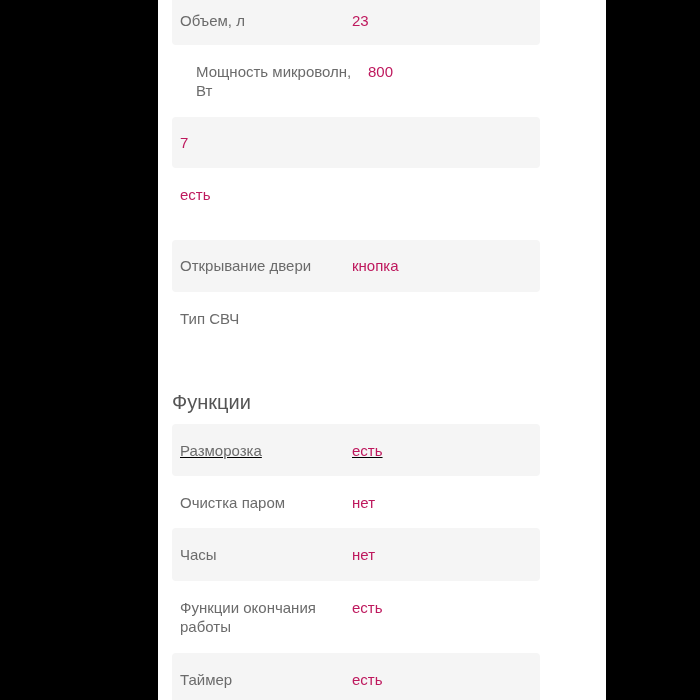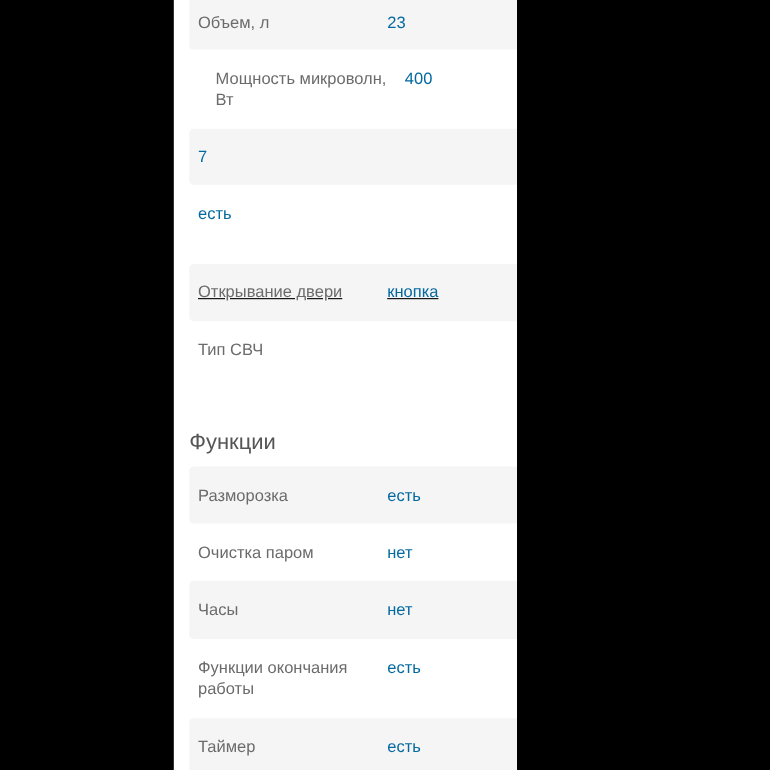--- a/index.html
+++ b/index.html
@@ -8,21 +8,21 @@
       width: 700px;
       height: 700px;
       background: #000000;
       overflow: hidden;
       font-family: "Liberation Sans", sans-serif;
     }
     .page {
       position: absolute;
       left: 158px;
       top: 0;
-      width: 312px;
+      width: 448px;
       height: 700px;
       background: #ffffff;
       overflow: hidden;
     }
     .spec-list {
       position: absolute;
       left: 14px;
       width: 368px;
     }
     .row {
@@ -34,21 +34,21 @@
     .row.gray { background: #f5f5f5; }
     .row .label {
       width: 164px;
       color: #6b6b6b;
       font-size: 15px;
       line-height: 19px;
       padding-right: 8px;
     }
     .row .value {
       flex: 1;
-      color: #0369a1;
+      color: #be185d;
       font-size: 15px;
       line-height: 19px;
     }
     .section-title {
       position: absolute;
       left: 14px;
       color: #555555;
       font-size: 20px;
       line-height: 24px;
       text-align: right;
@@ -59,41 +59,41 @@
 
 <div class="page">
 
   <div class="spec-list" style="top:-7px;">
     <div class="row gray" style="height:52px;padding-top:18px;">
       <div class="label">Объем, л</div>
       <div class="value">23</div>
     </div>
     <div class="row" style="height:72px;padding-top:17px;margin-left:16px;">
       <div class="label">Мощность микроволн, Вт</div>
-      <div class="value">400</div>
+      <div class="value">800</div>
     </div>
     <div class="row gray" style="height:51px;padding-top:16px;">
       <div class="value">7</div>
     </div>
     <div class="row" style="height:72px;padding-top:17px;">
       <div class="value">есть</div>
     </div>
-    <div class="row gray" style="height:52px;padding-top:16px;text-decoration:underline;">
+    <div class="row gray" style="height:52px;padding-top:16px;">
       <div class="label">Открывание двери</div>
       <div class="value">кнопка</div>
     </div>
     <div class="row" style="height:72px;padding-top:17px;">
       <div class="label">Тип СВЧ</div>
     </div>
   </div>
 
   <div class="section-title" style="top:390px;">Функции</div>
 
   <div class="spec-list" style="top:424px;">
-    <div class="row gray" style="height:52px;padding-top:17px;">
+    <div class="row gray" style="height:52px;padding-top:17px;text-decoration:underline;">
       <div class="label">Разморозка</div>
       <div class="value">есть</div>
     </div>
     <div class="row" style="height:52px;padding-top:17px;">
       <div class="label">Очистка паром</div>
       <div class="value">нет</div>
     </div>
     <div class="row gray" style="height:53px;padding-top:17px;">
       <div class="label">Часы</div>
       <div class="value">нет</div>

